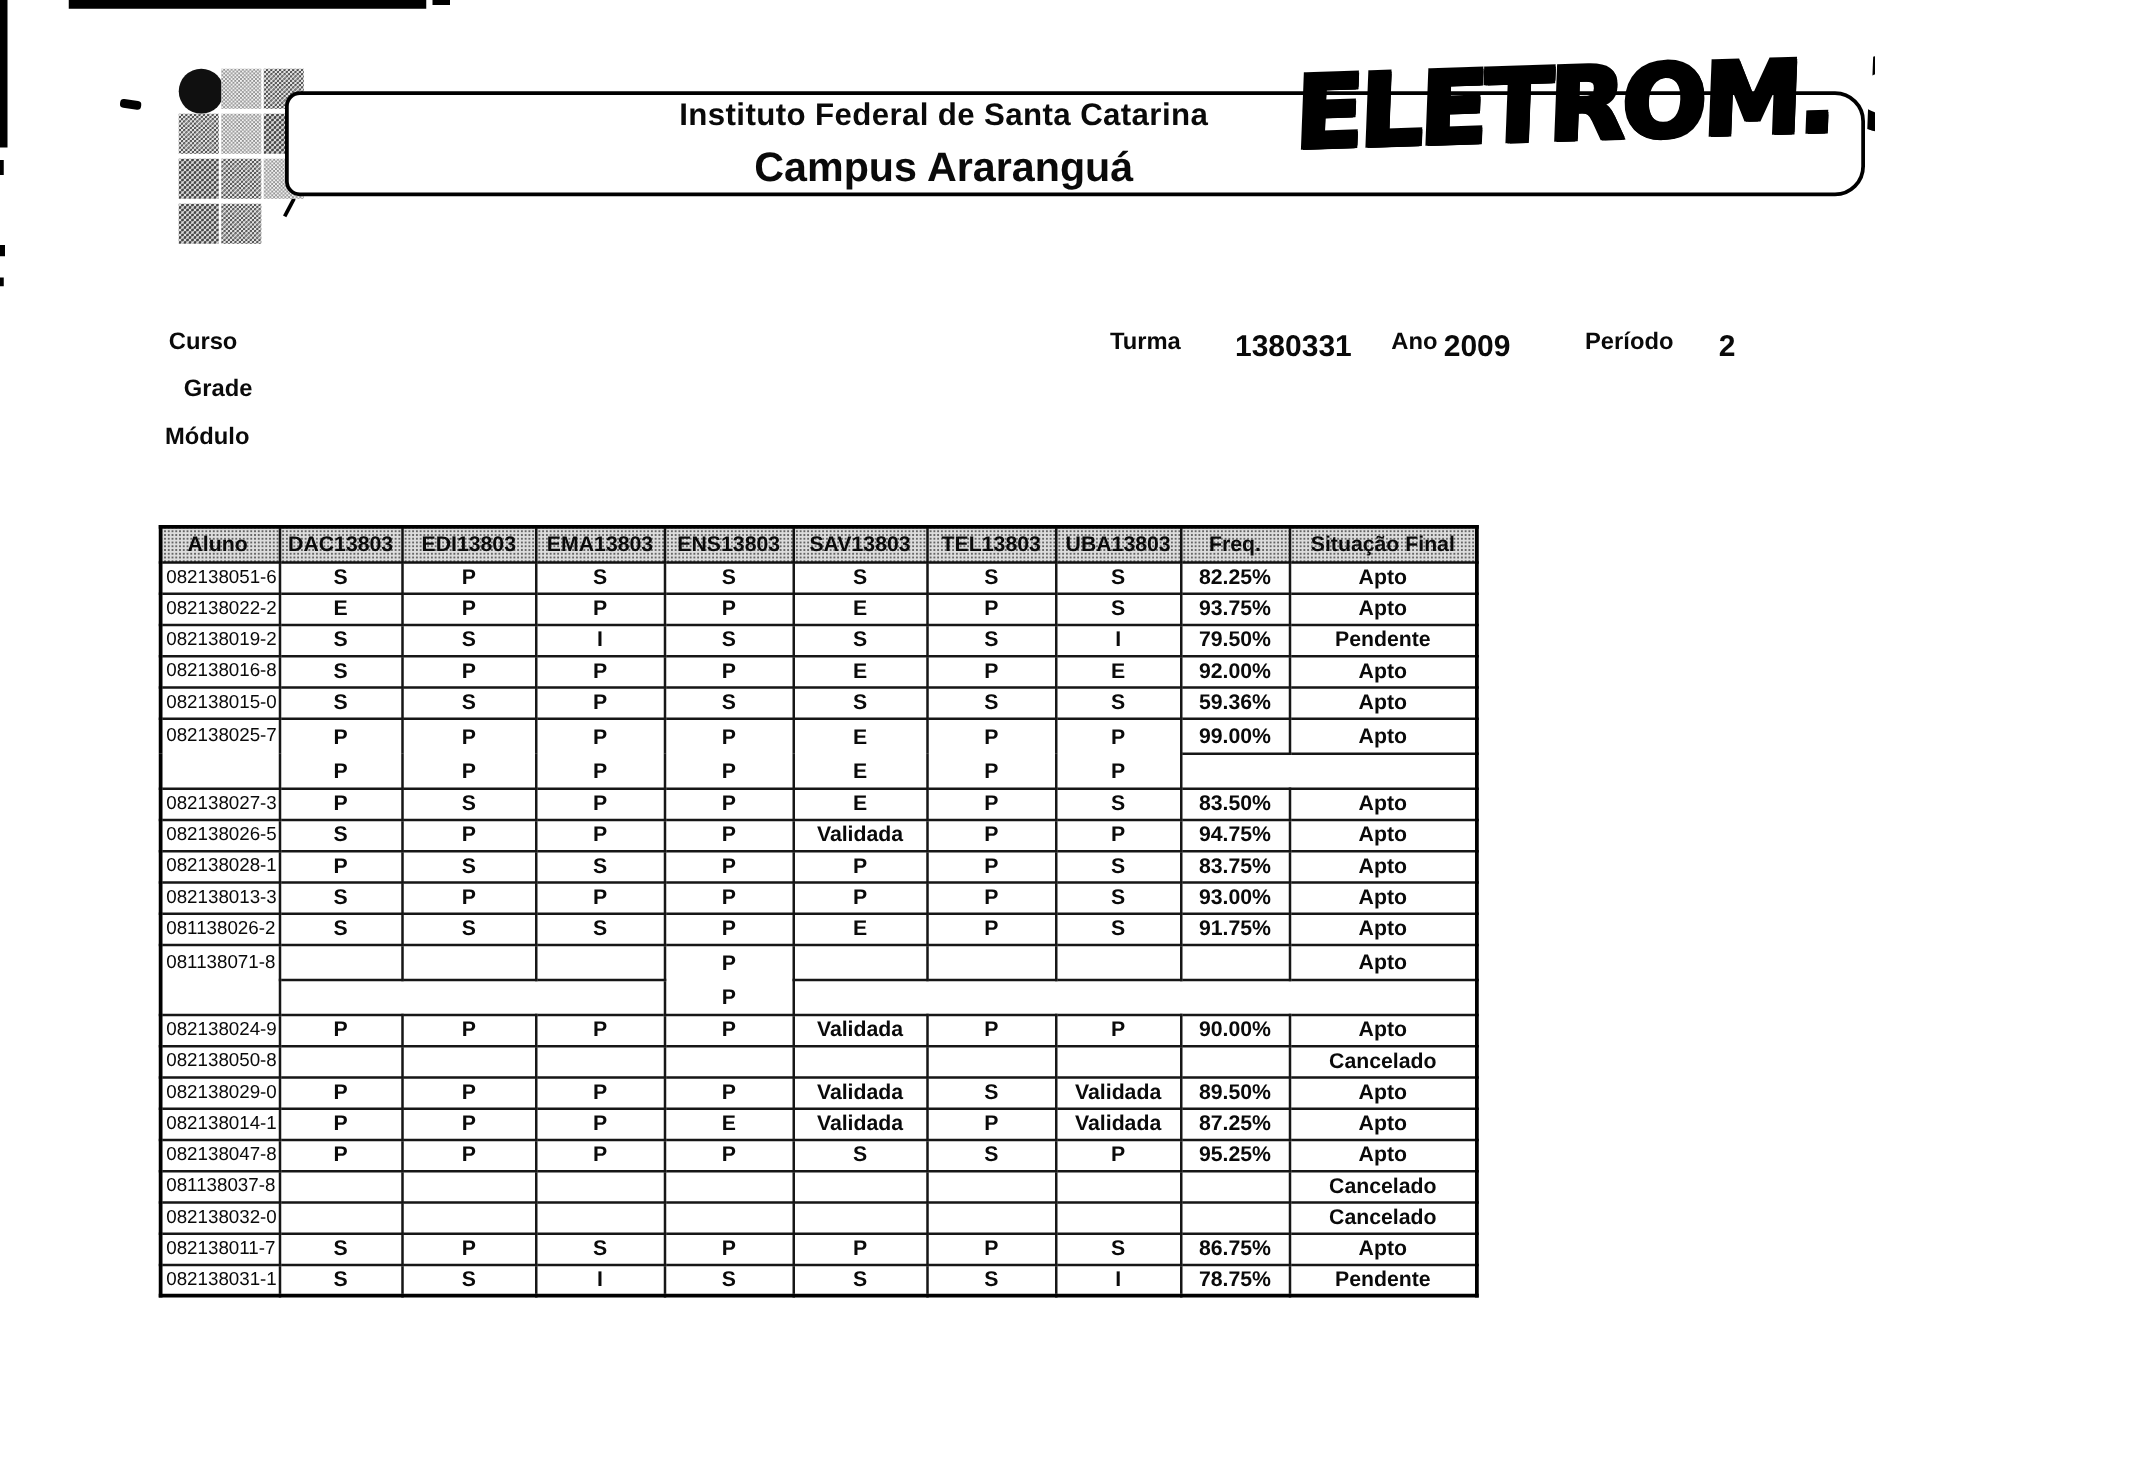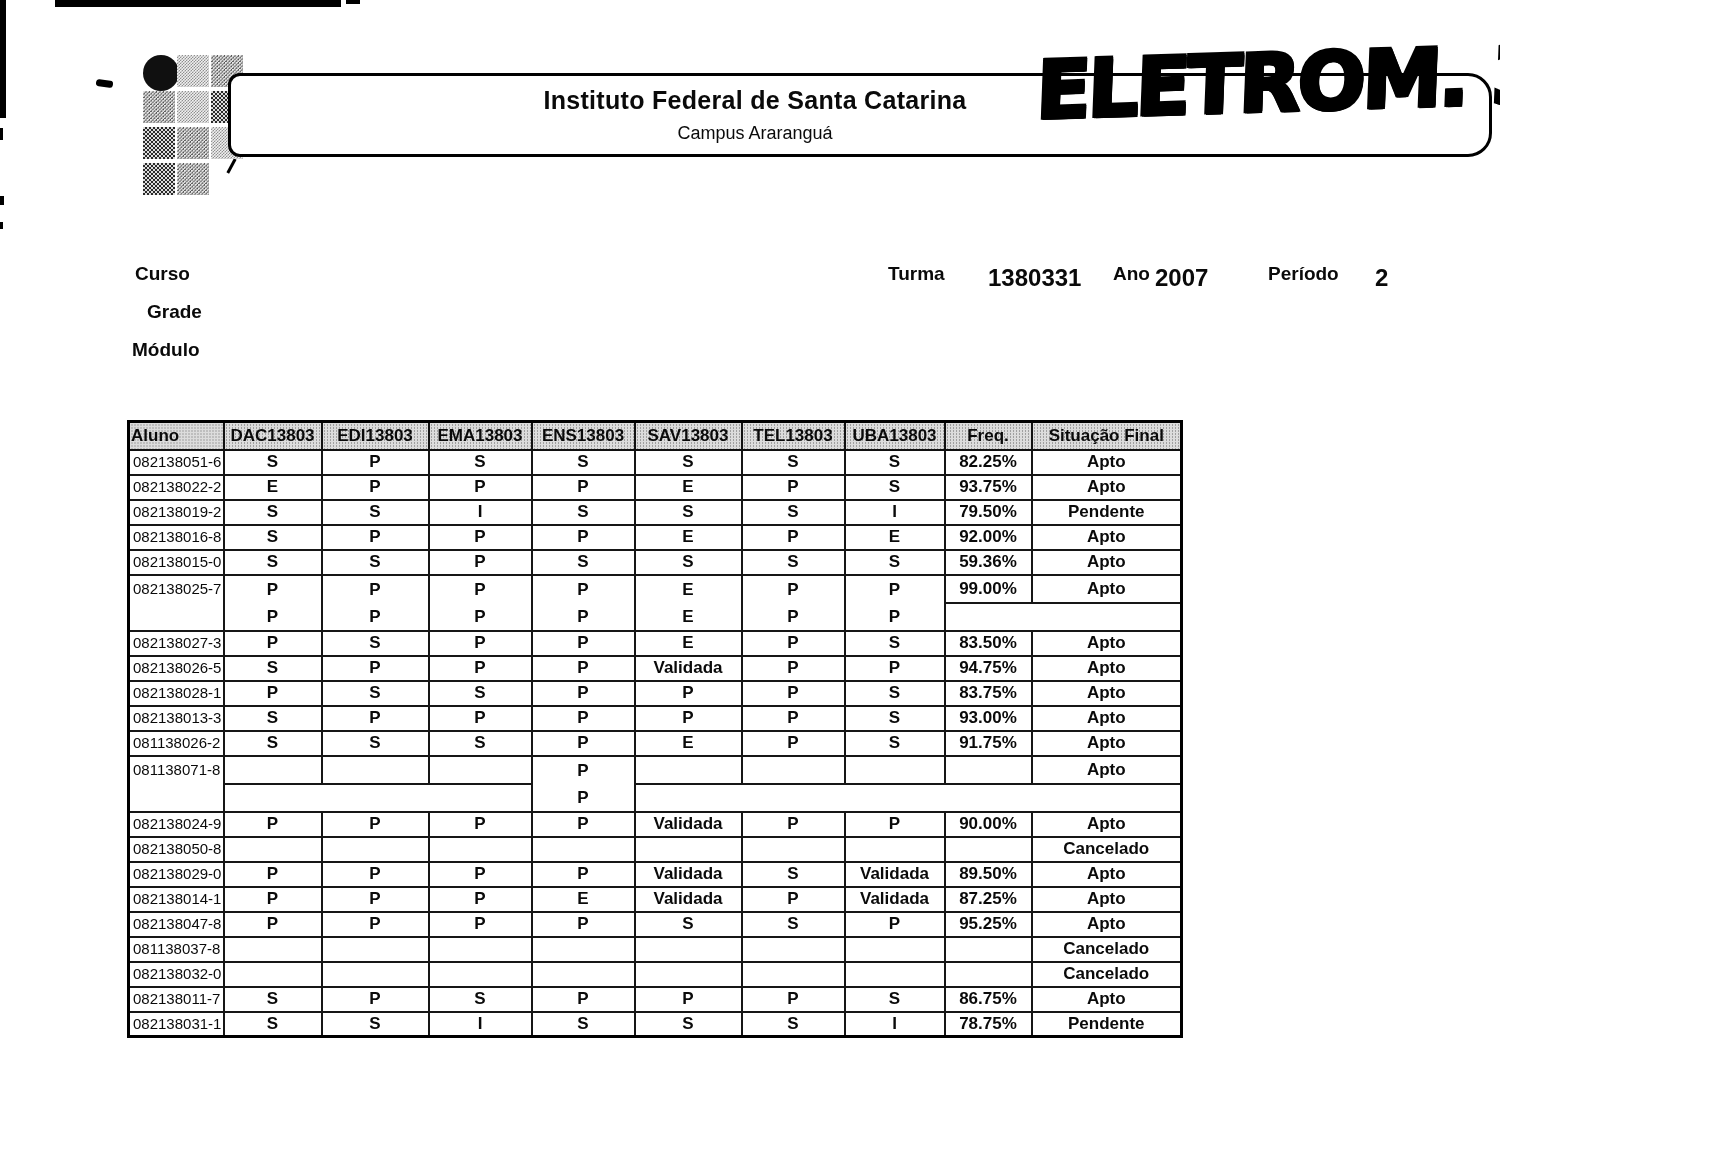--- a/index.html
+++ b/index.html
@@ -26,21 +26,21 @@
                            linear-gradient(45deg,#4a4a4a 25%,transparent 25%,transparent 75%,#4a4a4a 75%);
           background-size:3.5px 3.5px; background-position:0 0,1.75px 1.75px; }
   .logo-circle { width:36px; height:36px; background:#101010; border-radius:50%; }
 
   
   .hdr-box { position:absolute; left:228px; top:73px; width:1264px; height:84px;
              border:3px solid #000; border-radius:12px 24px 24px 12px;
              display:flex; flex-direction:column; justify-content:center; align-items:center;
              padding-right:210px; background:#fff; }
   .hdr-line1 { font-size:25px; font-weight:800; letter-spacing:0.3px; }
-  .hdr-line2 { font-size:18px; font-weight:400; margin-top:8px; }
+  .hdr-line2 { font-size:33px; font-weight:700; margin-top:8px; }
 
   
   .handwriting { position:absolute; left:1038px; top:44px; z-index:5; color:#000;
                  font-family:"DejaVu Sans", sans-serif; font-weight:900; font-size:80px;
                  letter-spacing:-3px; transform:rotate(-1.8deg) skewX(-4deg); transform-origin:left top;
                  -webkit-text-stroke:3.5px #000;
                  text-shadow:2px 0 #000, 0 2px #000, 2px 2px #000, -1px 1px #000; white-space:nowrap; }
 
   
   .title-band { position:absolute; left:228px; top:183px; width:1267px; height:62px;
@@ -56,21 +56,21 @@
   .lbl { position:absolute; font-size:19px; font-weight:800; white-space:nowrap; }
   .val { position:absolute; font-size:24px; font-weight:700; white-space:nowrap; }
 
   
   .tbl { position:absolute; left:127px; top:420px; border-collapse:collapse; table-layout:fixed;
          border:3px solid #000; }
   .tbl th { border:2px solid #101010; height:28px; font-size:17px; font-weight:800; padding:0 2px;
             background-color:#dcdcdc;
             background-image:radial-gradient(#646464 0.8px, transparent 1px);
             background-size:3px 3px; }
-  .tbl th.aluno-h { text-align:left; padding-left:1px; }
+  .tbl th.aluno-h { text-align:left; padding-left:20px; }
   .tbl td { border:2px solid #161616; height:25px; text-align:center; font-size:17px; font-weight:600;
             padding:0; line-height:1.15; background:#fff; }
   .tbl td.aluno { text-align:left; font-size:15px; font-weight:500; padding-left:3px;
                   white-space:nowrap; overflow:hidden; }
   .tbl td.aluno.top { vertical-align:top; padding-top:4px; }
   .tbl td.open { border:0; }
   .tbl td div { line-height:27px; }
 </style>
 </head>
 <body>
@@ -108,21 +108,21 @@
 
   <div class="handwriting">ELETROM. 331</div>
 
 
   <span class="lbl" style="left:135px;top:263px;">Curso</span>
   <span class="lbl" style="left:147px;top:301px;">Grade</span>
   <span class="lbl" style="left:132px;top:339px;">Módulo</span>
   <span class="lbl" style="left:888px;top:263px;">Turma</span>
   <span class="val" style="left:988px;top:264px;">1380331</span>
   <span class="lbl" style="left:1113px;top:263px;">Ano</span>
-  <span class="val" style="left:1155px;top:264px;">2007</span>
+  <span class="val" style="left:1155px;top:264px;">2009</span>
   <span class="lbl" style="left:1268px;top:263px;">Período</span>
   <span class="val" style="left:1375px;top:264px;">2</span>
 
   <table class="tbl">
     <colgroup>
       <col style="width:95px">
         <col style="width:98px">
         <col style="width:107px">
         <col style="width:103px">
       <col style="width:103px">

